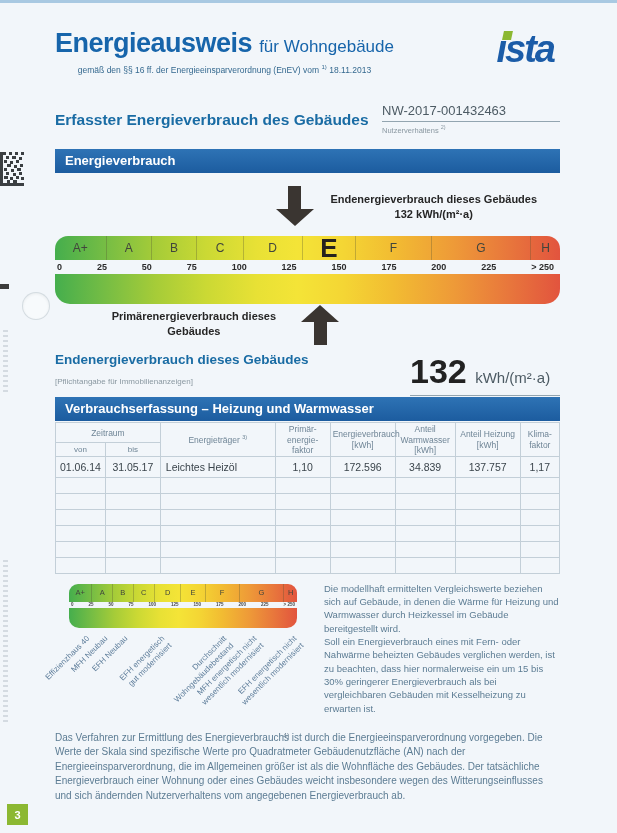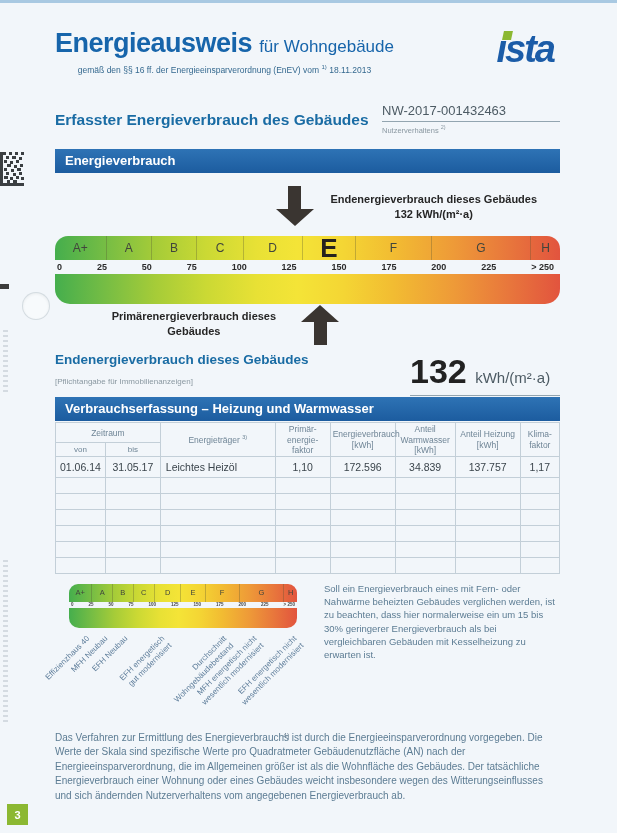--- a/index.html
+++ b/index.html
@@ -391,19 +391,20 @@
         <div class="rot-label" style="left:57px">Durchschnitt
 Wohngebäudebestand</div>
         <div class="rot-label" style="left:87px">MFH energetisch nicht
 wesentlich modernisiert</div>
         <div class="rot-label" style="left:127px">EFH energetisch nicht
 wesentlich modernisiert</div>
         <div class="comp-footmark">4)</div>
       </div>
     </div>
     <div class="comp-right">
+      <p>Die modellhaft ermittelten Vergleichswerte beziehen sich auf Gebäude, in denen die Wärme für Heizung und Warmwasser durch Heizkessel im Gebäude bereitgestellt wird.</p>
       <p>Soll ein Energieverbrauch eines mit Fern- oder Nahwärme beheizten Gebäudes verglichen werden, ist zu beachten, dass hier normalerweise ein um 15 bis 30% geringerer Energieverbrauch als bei vergleichbaren Gebäuden mit Kesselheizung zu erwarten ist.</p>
     </div>
   </div>
 
   <div class="expl-text">Das Verfahren zur Ermittlung des Energieverbrauchs ist durch die Energieeinsparverordnung vorgegeben. Die Werte der Skala sind spezifische Werte pro Quadratmeter Gebäudenutzfläche (AN) nach der Energieeinsparverordnung, die im Allgemeinen größer ist als die Wohnfläche des Gebäudes. Der tatsächliche Energieverbrauch einer Wohnung oder eines Gebäudes weicht insbesondere wegen des Witterungseinflusses und sich ändernden Nutzerverhaltens vom angegebenen Energieverbrauch ab.</div>
 
 </div>
 
 </body></html>

